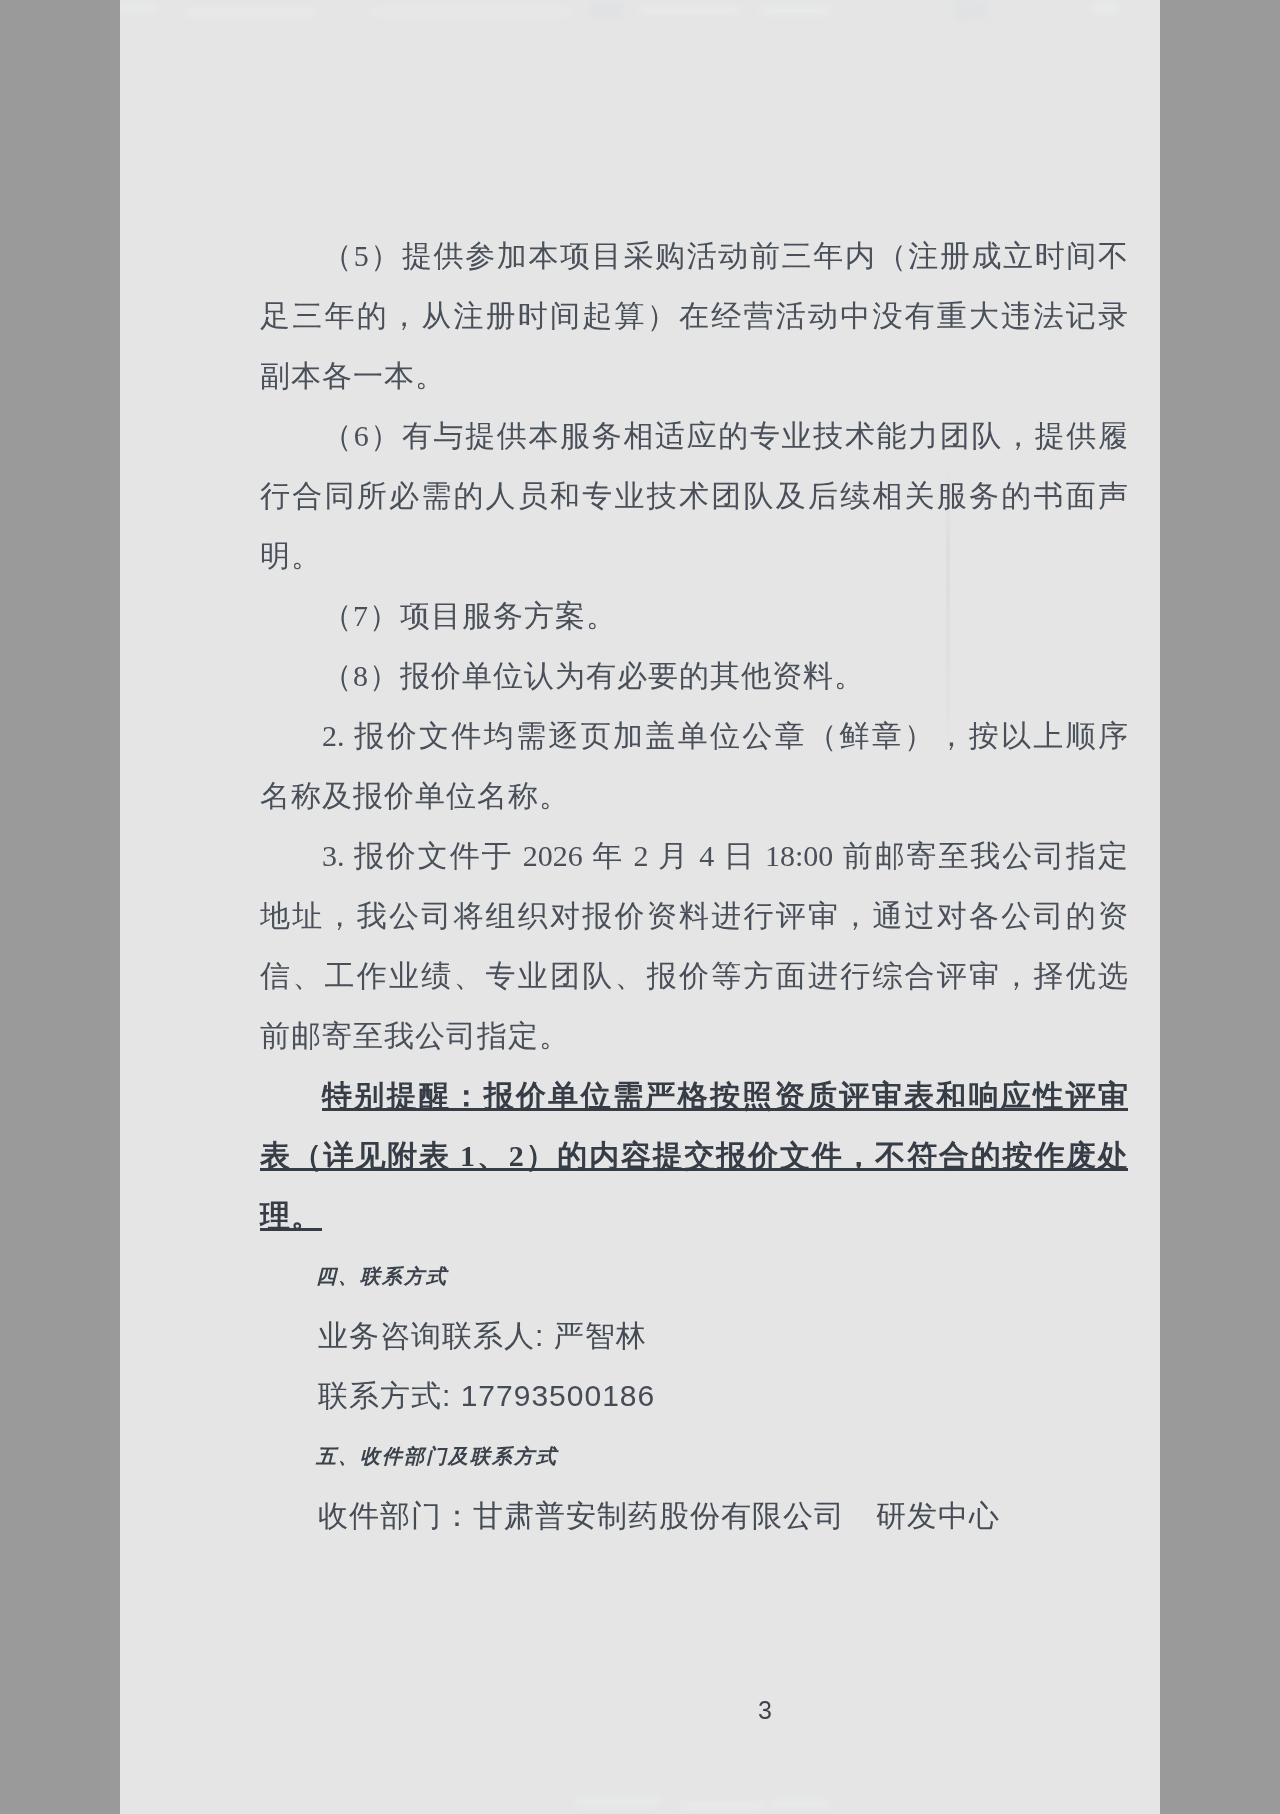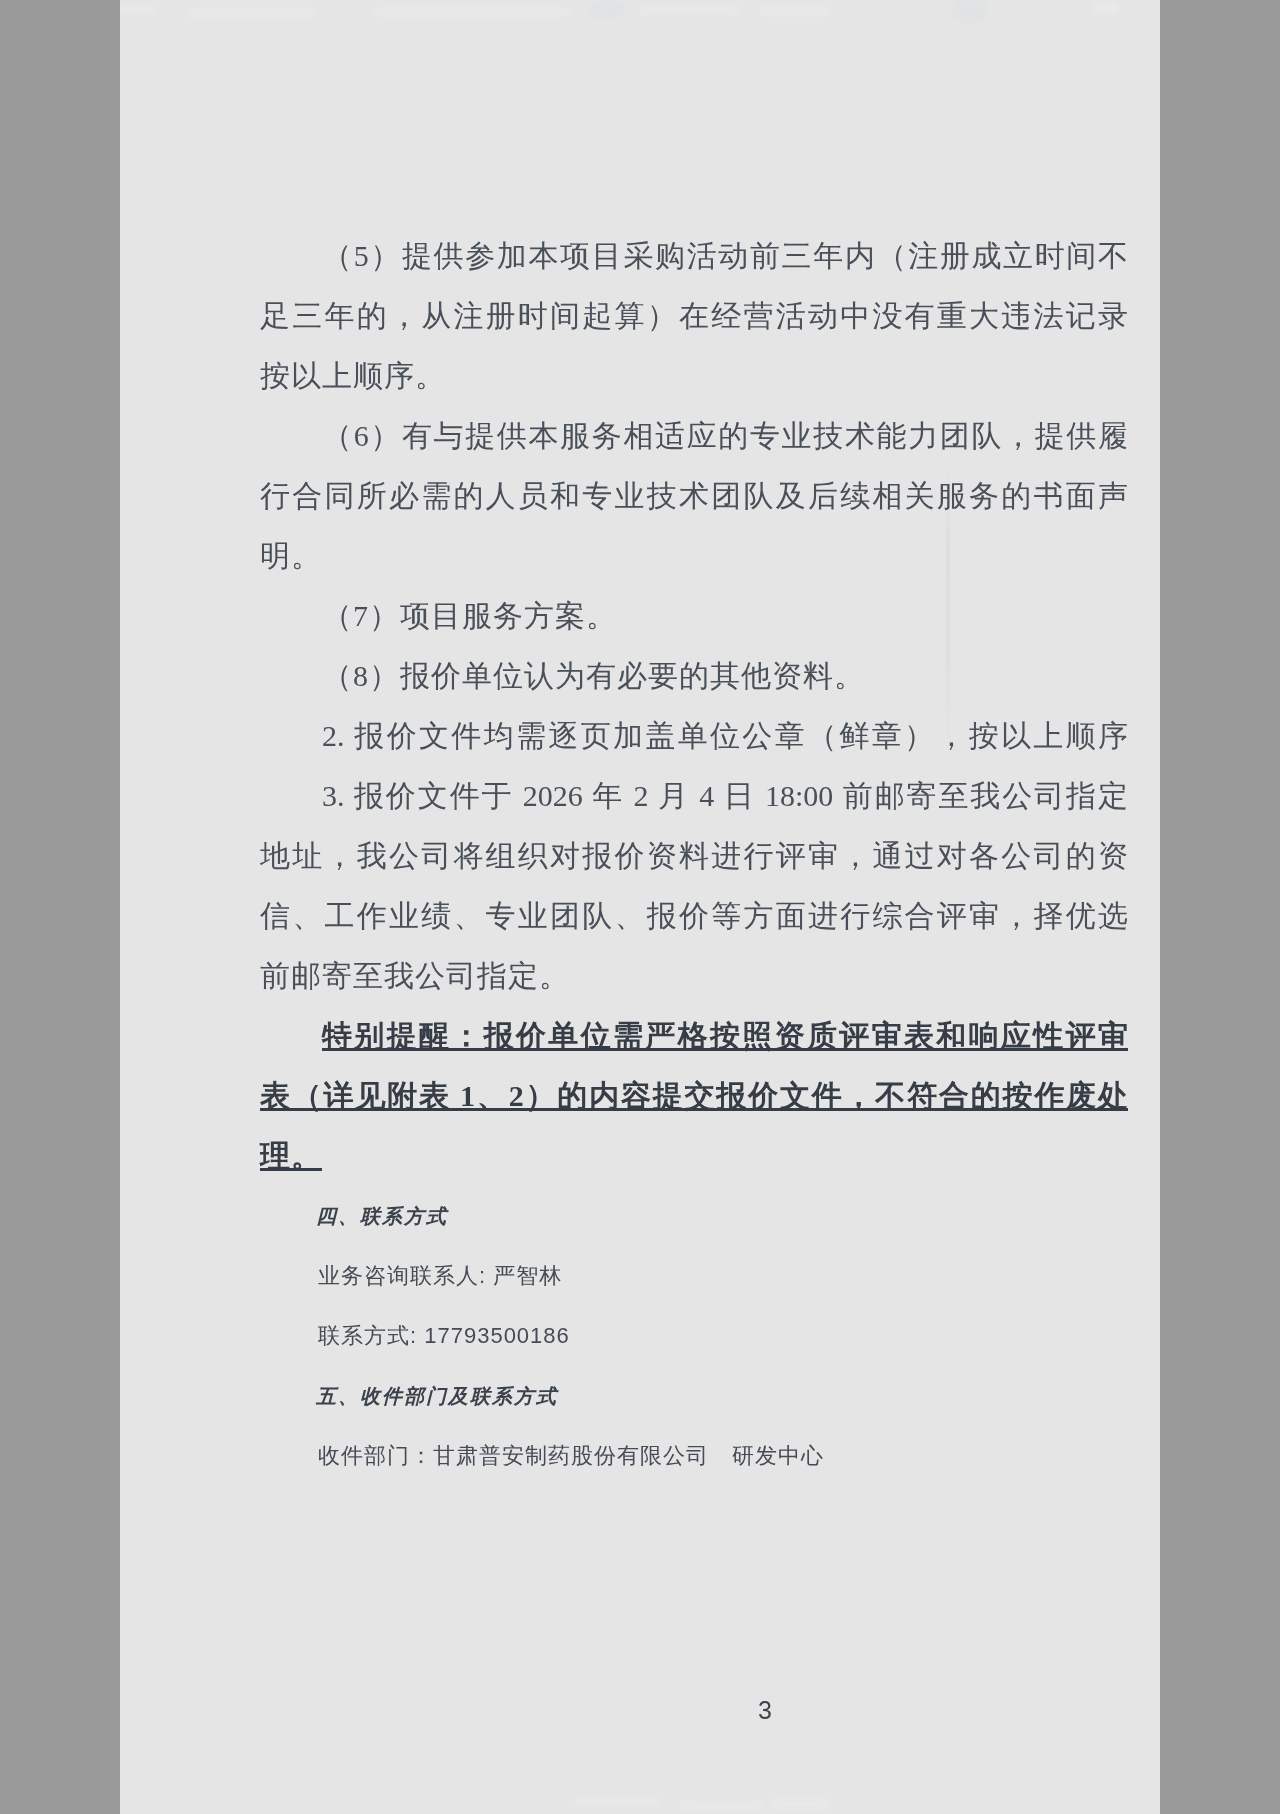--- a/index.html
+++ b/index.html
@@ -31,21 +31,21 @@
   }
   .indent{text-indent:62px;}
   .bold{font-weight:700;color:#373d46;text-decoration:underline;}
   .head{
     font-family:"Liberation Sans","DejaVu Sans",sans-serif;
     font-weight:700;color:#3b424c;font-size:20px;
     text-indent:56px;letter-spacing:2px;font-style:italic;
   }
   .contact{
     font-family:"Liberation Sans","DejaVu Sans",sans-serif;
-    color:#454c55;font-size:22px;
+    color:#454c55;font-size:30px;
     text-indent:58px;letter-spacing:1px;
   }
   .page-num{
     position:absolute;left:600px;top:1696px;width:90px;
     text-align:center;
     font-family:"Liberation Sans","DejaVu Sans",sans-serif;
     font-size:25px;color:#3e444d;
   }
   .stamp-svg{
     position:absolute;left:1180px;top:272px;
@@ -80,27 +80,28 @@
 
   <div class="smudge" style="left:455px;top:1798px;width:85px;height:8px;"></div>
   <div class="smudge" style="left:560px;top:1802px;width:85px;height:7px;"></div>
   <div class="smudge" style="left:650px;top:1800px;width:60px;height:8px;"></div>
 
   <div class="crease"></div>
 
   <div class="text-block">
     <div class="line indent fill">（5）提供参加本项目采购活动前三年内（注册成立时间不</div>
     <div class="line fill">足三年的，从注册时间起算）在经营活动中没有重大违法记录</div>
-    <div class="line">按以上顺序。</div>
+    <div class="line">副本各一本。</div>
     <div class="line indent fill">（6）有与提供本服务相适应的专业技术能力团队，提供履</div>
     <div class="line fill">行合同所必需的人员和专业技术团队及后续相关服务的书面声</div>
     <div class="line">明。</div>
     <div class="line indent">（7）项目服务方案。</div>
     <div class="line indent">（8）报价单位认为有必要的其他资料。</div>
     <div class="line indent fill">2. 报价文件均需逐页加盖单位公章（鲜章），按以上顺序</div>
+    <div class="line">名称及报价单位名称。</div>
     <div class="line indent fill">3. 报价文件于 2026 年 2 月 4 日 18:00 前邮寄至我公司指定</div>
     <div class="line fill">地址，我公司将组织对报价资料进行评审，通过对各公司的资</div>
     <div class="line fill">信、工作业绩、专业团队、报价等方面进行综合评审，择优选</div>
     <div class="line">前邮寄至我公司指定。</div>
     <div class="line indent fill bold">特别提醒：报价单位需严格按照资质评审表和响应性评审</div>
     <div class="line fill bold">表（详见附表 1、2）的内容提交报价文件，不符合的按作废处</div>
     <div class="line bold">理。</div>
     <div class="line head">四、联系方式</div>
     <div class="line contact">业务咨询联系人: 严智林</div>
     <div class="line contact">联系方式: 17793500186</div>

